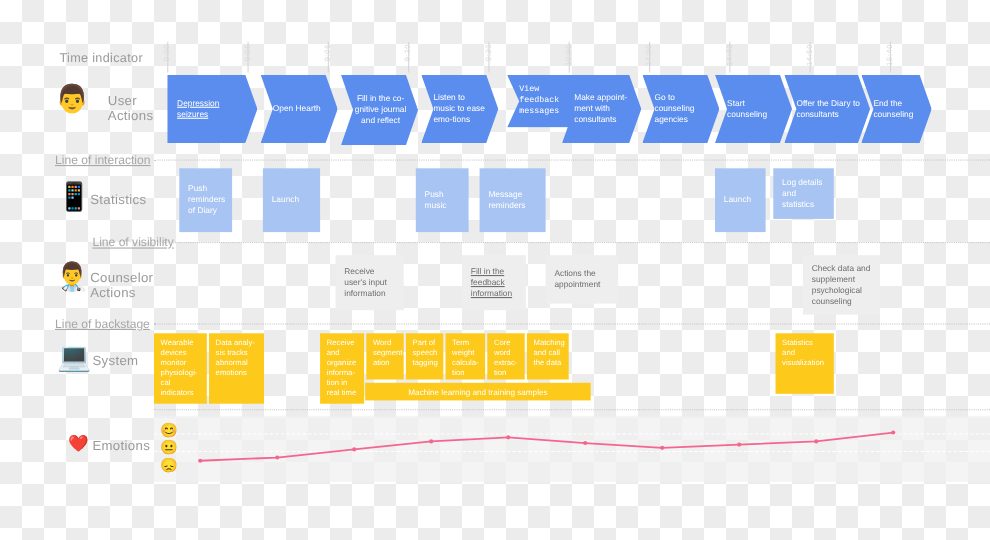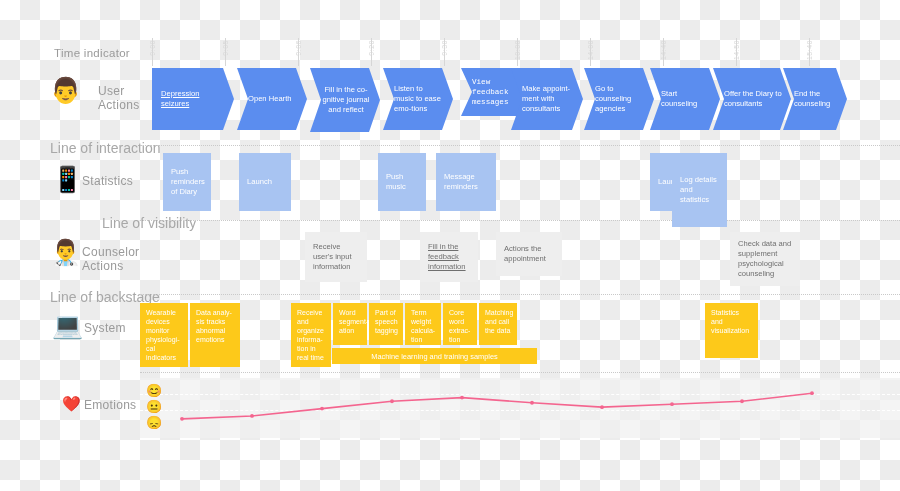--- a/index.html
+++ b/index.html
@@ -32,22 +32,23 @@
     color:#9a9a9a;
   }
   .lane-icon{
     position:absolute;
     font-size:25px;
     line-height:1;
     user-select:none;
   }
   .divider-label{
     position:absolute;
-    font-size:14px;
+    font-size:11px;
     color:#a8a8a8;
+    text-decoration:underline;
   }
   .divider-line{
     position:absolute;
     height:0;
     border-top:1px dotted #c9c9c9;
   }
   
   .tick{
     position:absolute;
     width:1px;background:#d6d6d6;
@@ -154,21 +155,21 @@
 
 <div class="lane-icon" style="left:52px;top:313px;">💻</div>
 <div class="row-label lane-title" style="left:84px;top:322px;font-size:12px;">System</div>
 
 <div class="lane-icon" style="left:62px;top:396px;font-size:15px;color:#f4658f;">❤️</div>
 <div class="row-label lane-title" style="left:84px;top:399px;font-size:12px;">Emotions</div>
 
 <div class="divider-label" style="left:50px;top:140px;">Line of interaction</div>
 <div class="divider-line" style="left:140px;top:145px;width:760px;"></div>
 
-<div class="divider-label" style="left:68px;top:215px;padding-left:34px;">Line of visibility</div>
+<div class="divider-label" style="left:50px;top:215px;padding-left:34px;">Line of visibility</div>
 <div class="divider-line" style="left:140px;top:220px;width:760px;"></div>
 
 <div class="divider-label" style="left:50px;top:289px;">Line of backstage</div>
 <div class="divider-line" style="left:140px;top:294px;width:760px;"></div>
 
 <div class="divider-line" style="left:140px;top:372px;width:760px;"></div>
 
 <div id="timeline">
     <div class="tick" style="left: 152px; top: 38px; height: 28px;"></div>
     <div class="time-txt" style="left: 149px; top: 40px;">9:00</div>
@@ -204,21 +205,21 @@
     <div class="chev" style="left: 713px; top: 68px; width: 78px; height: 62px;">Offer the Diary to consultants</div>
     <div class="chev" style="left: 783px; top: 68px; width: 64px; height: 62px;">End the counseling</div>
   </div>
 
 <div id="application-lane">
     <div class="appbox" style="left: 163px; top: 153px; width: 48px; height: 58px;">Push reminders of Diary</div>
     <div class="appbox" style="left: 239px; top: 153px; width: 52px; height: 58px;">Launch</div>
     <div class="appbox" style="left: 378px; top: 153px; width: 48px; height: 58px;">Push music</div>
     <div class="appbox" style="left: 436px; top: 153px; width: 60px; height: 58px;">Message reminders</div>
     <div class="appbox" style="left: 650px; top: 153px; width: 46px; height: 58px;">Launch</div>
-    <div class="appbox" style="left: 672px; top: 153px; width: 55px; height: 74px;">Log details and statistics</div>
+    <div class="appbox" style="left: 703px; top: 153px; width: 55px; height: 46px;">Log details and statistics</div>
   </div>
 
 <div id="counselor-lane">
     <div class="counbox" style="left: 305px; top: 232px; width: 62px; height: 50px;">Receive user's input information</div>
     <div class="counbox" style="left: 420px; top: 232px; width: 58px; height: 50px; text-decoration: underline;">Fill in the feedback information</div>
     <div class="counbox" style="left: 496px; top: 232px; width: 66px; height: 44px;">Actions the appointment</div>
     <div class="counbox" style="left: 730px; top: 232px; width: 70px; height: 54px;">Check data and supplement psychological counseling</div>
   </div>
 
 <div id="system-lane">

